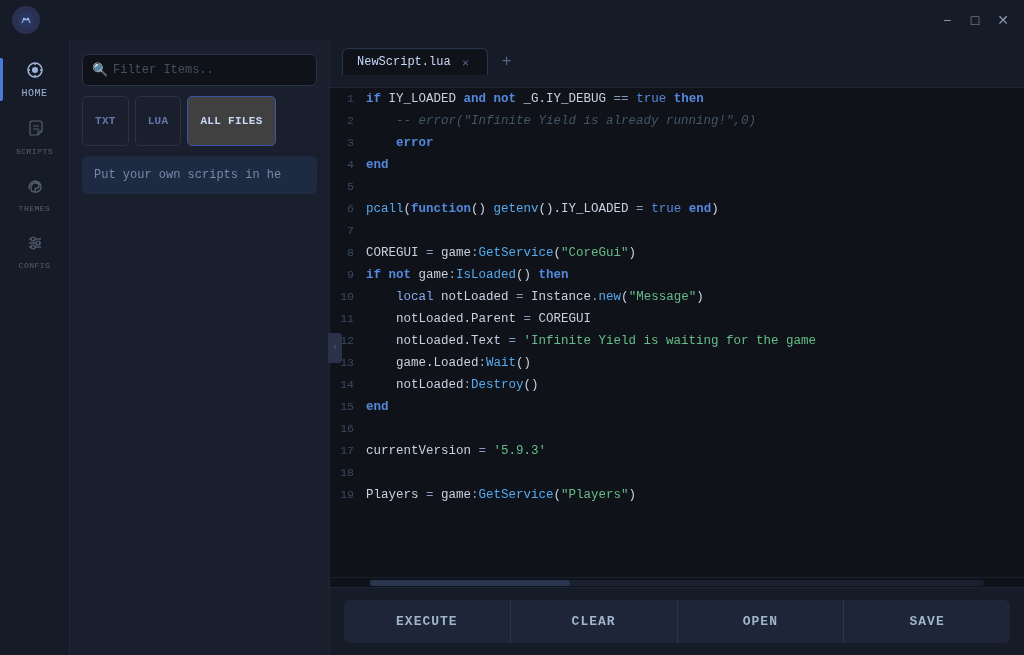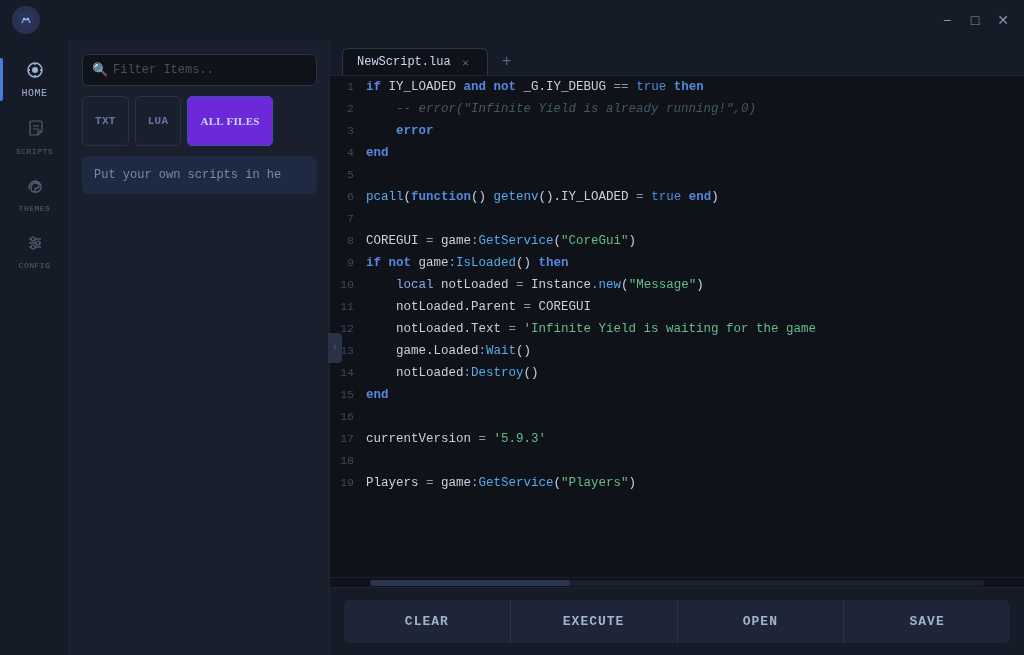--- a/index.html
+++ b/index.html
@@ -153,24 +153,23 @@
       border: 1px solid #2a3248;
       background: #1a1f2e;
       color: #6677aa;
       font-size: 11px;
       font-family: inherit;
       cursor: pointer;
       font-weight: 600;
       letter-spacing: 0.3px;
     }
     .file-type-btn.active {
-      background: #6d28d9;
+      background: #404040;
       border-color: #3a55a8;
       color: #c8d8f8;
-      font-family: Liberation Serif, serif;
     }
 
     .script-hint {
       background: #1e2a42;
       border-radius: 6px;
       padding: 12px;
       color: #7788aa;
       font-size: 12px;
       font-family: inherit;
     }
@@ -201,21 +200,21 @@
       flex-direction: column;
       background: #161b28;
       position: relative;
     }
 
     
     .tabs-bar {
       display: flex;
       align-items: center;
       background: #161b28;
-      padding: 8px 12px 0;
+      padding: 8px 12px 12px;
       gap: 2px;
       border-bottom: 1px solid #1e2538;
       flex-shrink: 0;
     }
     .tab {
       display: flex;
       align-items: center;
       gap: 8px;
       padding: 6px 14px;
       background: #1e2538;
@@ -536,19 +535,19 @@
         </div>
       </div>
 
     <div class="h-scrollbar">
       <div class="h-scrollbar-track">
         <div class="h-scrollbar-thumb"></div>
       </div>
     </div>
 
     <div class="action-bar">
+      <button class="action-btn">EXECUTE</button>
       <button class="action-btn">CLEAR</button>
-      <button class="action-btn">EXECUTE</button>
       <button class="action-btn">OPEN</button>
       <button class="action-btn">SAVE</button>
     </div>
   </div>
 </div>
 
 </body></html>

